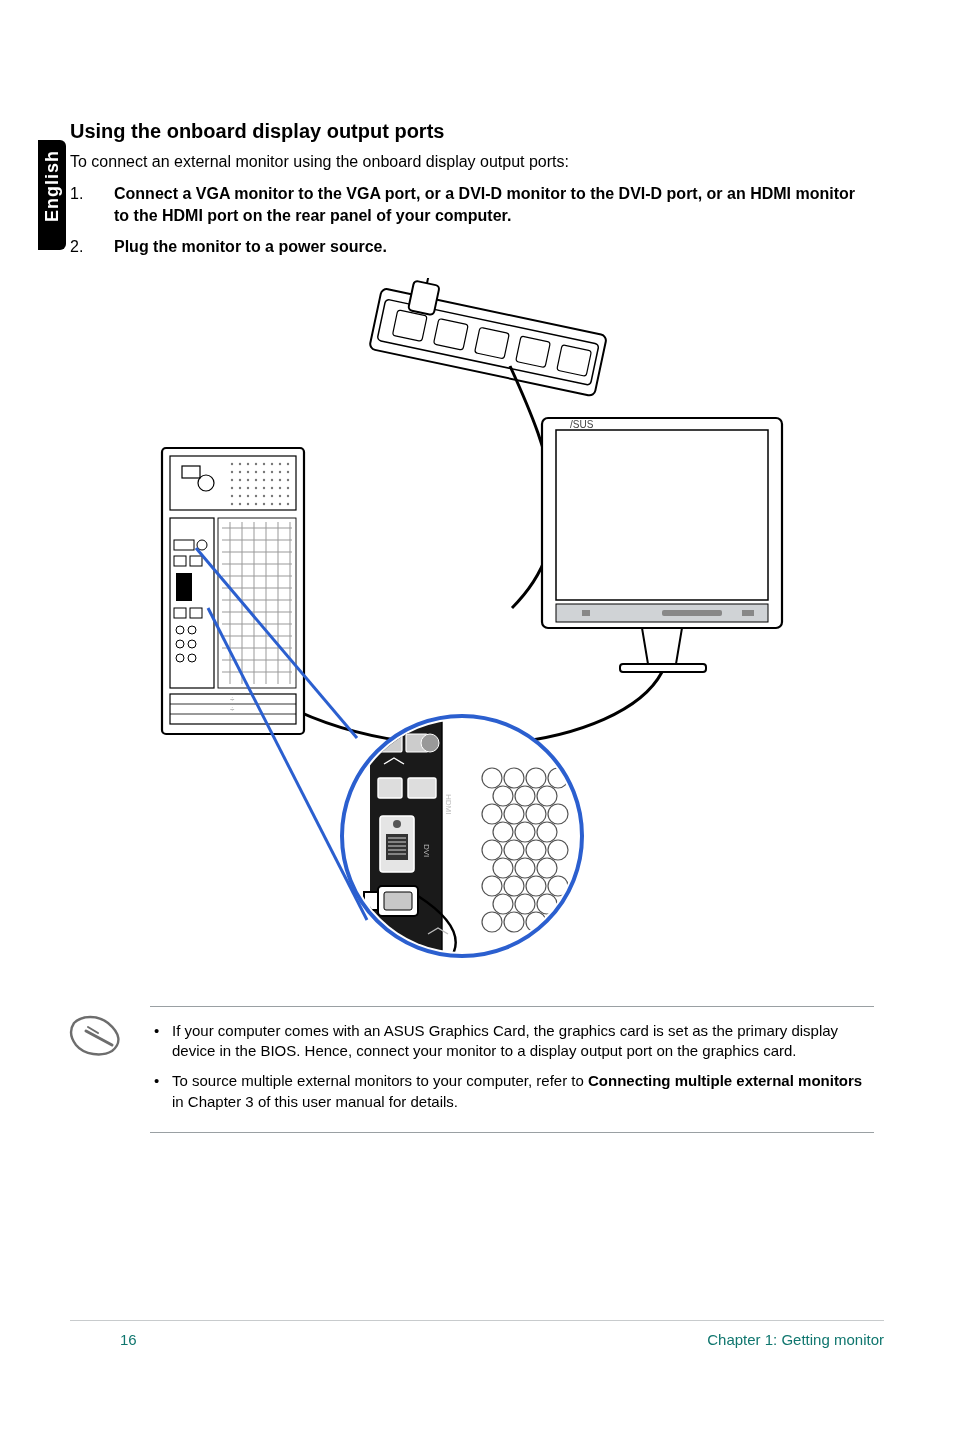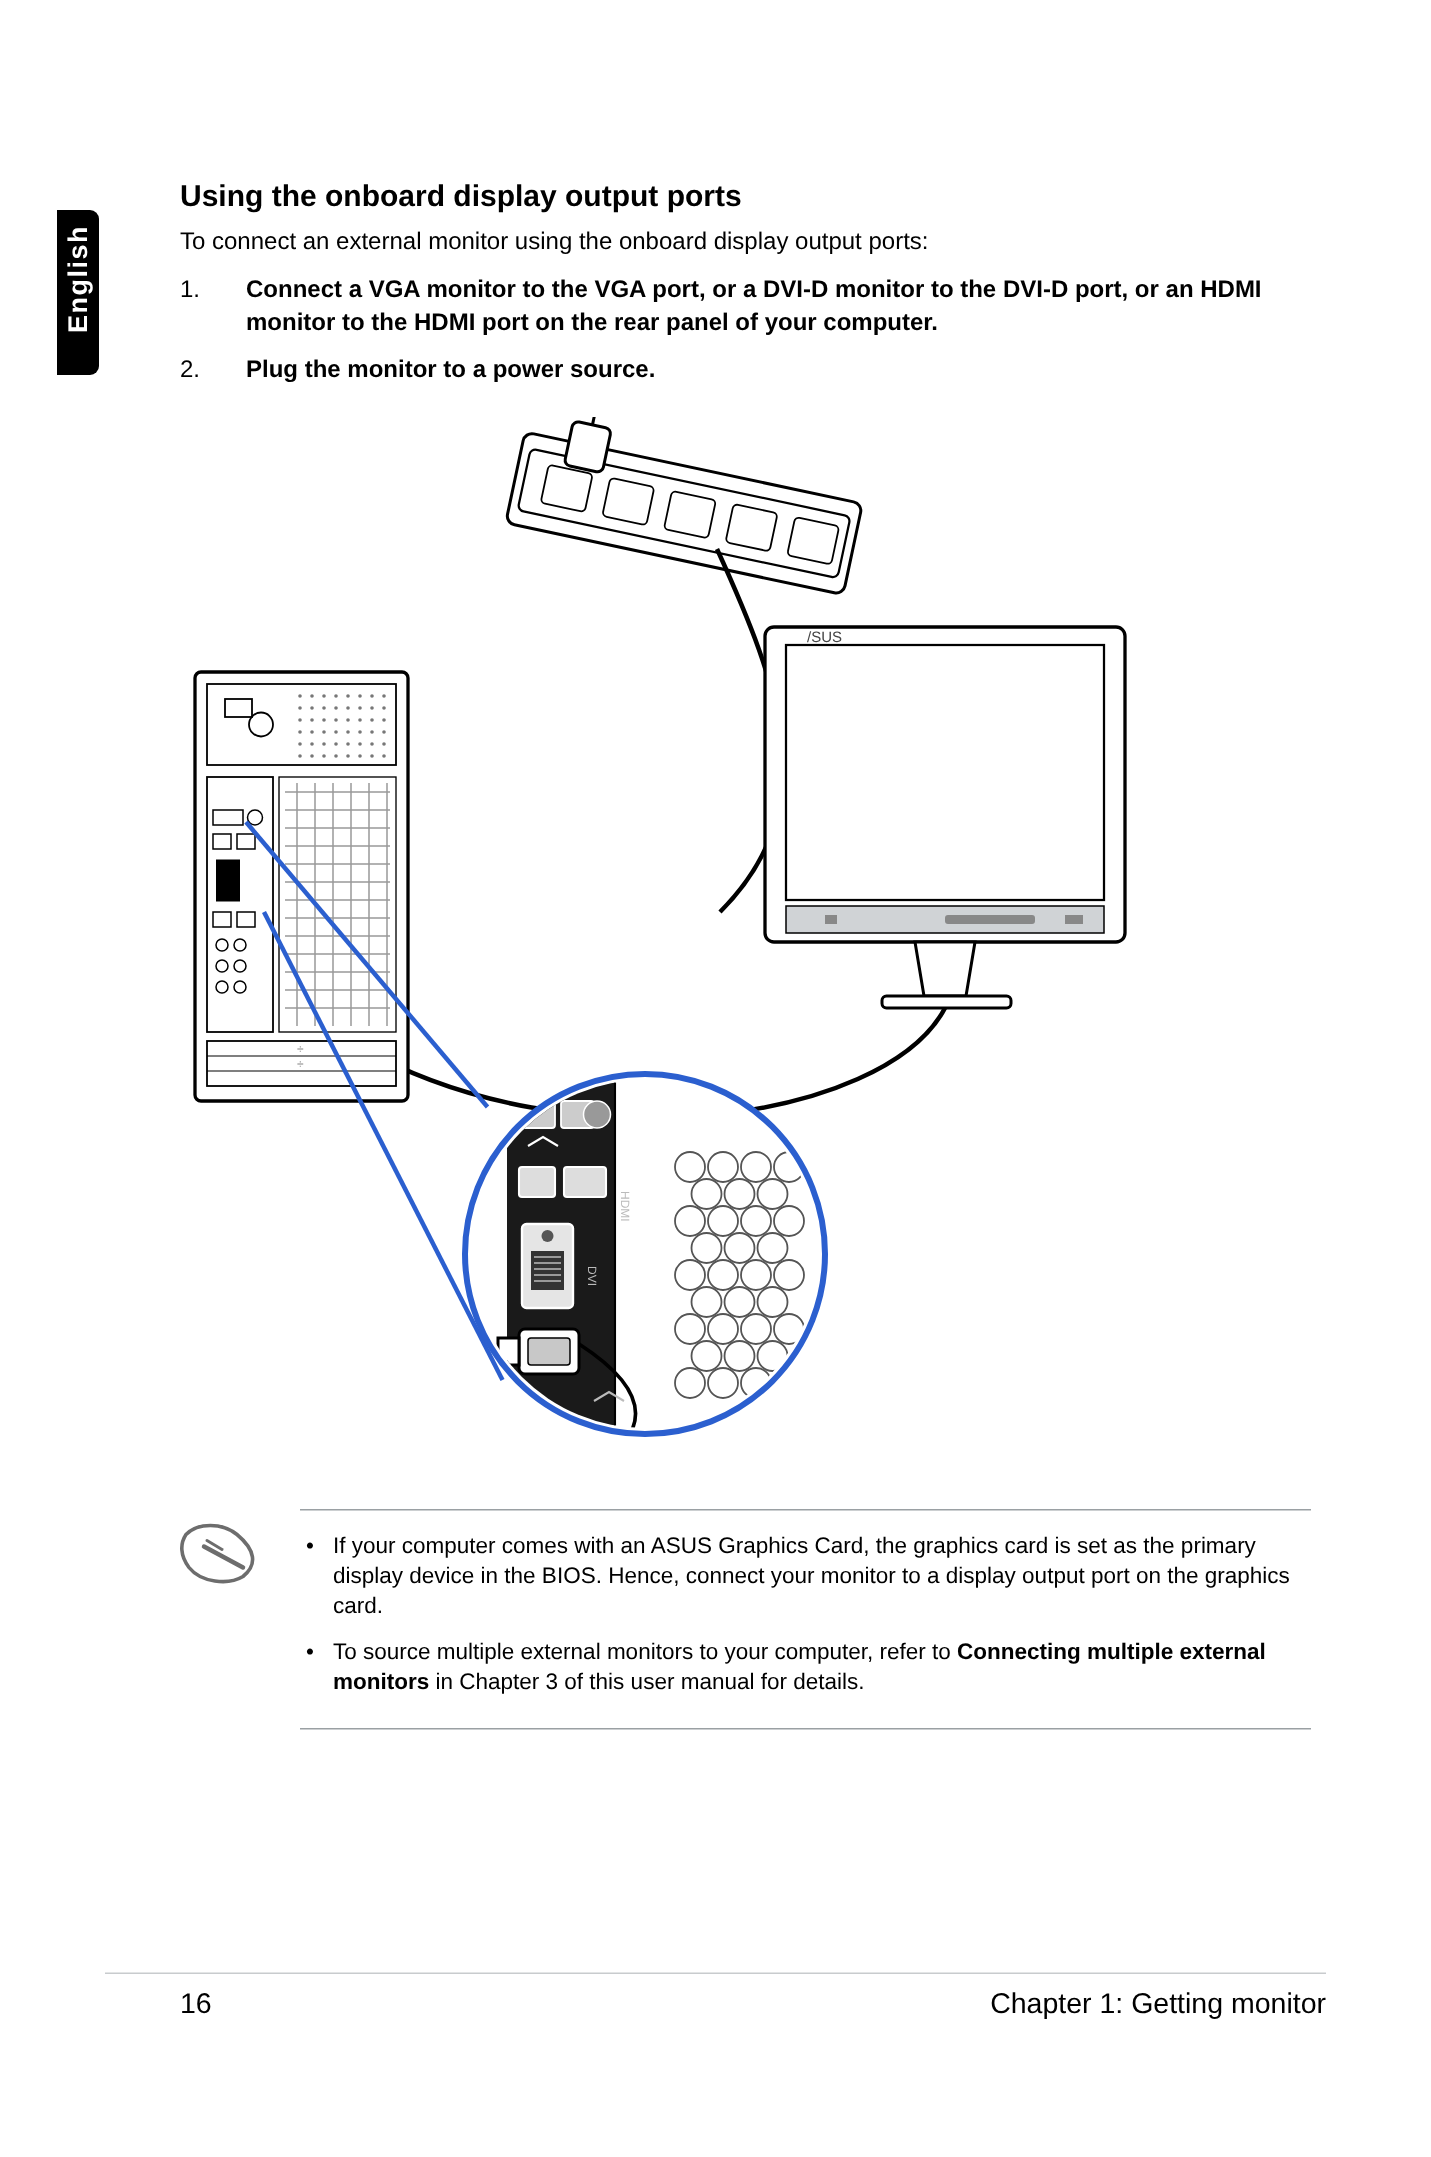--- a/index.html
+++ b/index.html
@@ -1,36 +1,36 @@
 <!DOCTYPE html>
 <html><head>
 <meta charset="utf-8">
 <style>
   * { box-sizing: border-box; margin: 0; padding: 0; }
   html, body { width: 954px; height: 1438px; background: #fff; font-family: Arial, Helvetica, sans-serif; color: #000; }
   .page { position: relative; width: 954px; height: 1438px; padding: 120px 70px 0 70px; }
   .side-tab { position: absolute; left: 38px; top: 140px; width: 28px; height: 110px; background: #000; border-top-right-radius: 6px; border-bottom-right-radius: 6px; display: flex; align-items: flex-start; justify-content: center; padding-top: 10px; }
   .side-tab span { color: #fff; font-weight: bold; font-size: 18px; writing-mode: vertical-rl; text-orientation: mixed; transform: rotate(180deg); letter-spacing: 1px; font-family: Arial, sans-serif; }
-  .content { margin-left: 50px; margin-right: 10px; }
+  .content { margin-right: 10px; }
   h2.section-title { font-size: 20px; font-weight: bold; margin-bottom: 10px; }
   p.lead { font-size: 16px; margin-bottom: 18px; }
   p.subhead { font-size: 16px; font-weight: normal; margin-bottom: 12px; }
   ol.steps { list-style: none; counter-reset: step; margin-bottom: 20px; }
   ol.steps li { font-size: 16px; line-height: 1.35; margin-bottom: 10px; display: flex; }
   ol.steps li .num { width: 44px; flex-shrink: 0; }
   ol.steps li .txt { flex: 1; font-weight: bold; }
-  .figure-wrap { width: 100%; display: flex; justify-content: flex-start; margin: 6px 0 28px 0; }
+  .figure-wrap { width: 100%; display: flex; justify-content: center; margin: 6px 0 28px 0; }
   .figure-svg { width: 640px; height: 700px; }
   .note-box { margin-left: 80px; margin-right: 0; border-top: 1px solid #9aa0a3; border-bottom: 1px solid #9aa0a3; padding: 10px 4px 10px 4px; position: relative; }
   .note-icon { position: absolute; left: -82px; top: 6px; width: 60px; height: 44px; }
   .note-list { list-style: none; }
   .note-list li { font-size: 15px; line-height: 1.35; margin: 4px 0 10px 0; display: flex; }
   .note-list li .bullet { width: 18px; flex-shrink: 0; text-align: left; }
   .note-list li .ntxt { flex: 1; }
-  .footer { position: absolute; left: 70px; right: 70px; bottom: 90px; border-top: 1px solid #c8cbcd; padding-top: 10px; display: flex; justify-content: space-between; font-size: 19px; color: #000000; }
+  .footer { position: absolute; left: 70px; right: 70px; bottom: 90px; border-top: 1px solid #c8cbcd; padding-top: 10px; display: flex; justify-content: space-between; font-size: 15px; color: #0f766e; }
   .footer .left { margin-left: 50px; }
   b, strong { font-weight: bold; }
 </style>
 </head>
 <body>
 
 <div class="page">
   <div class="side-tab">
     <span>English</span>
   </div>

